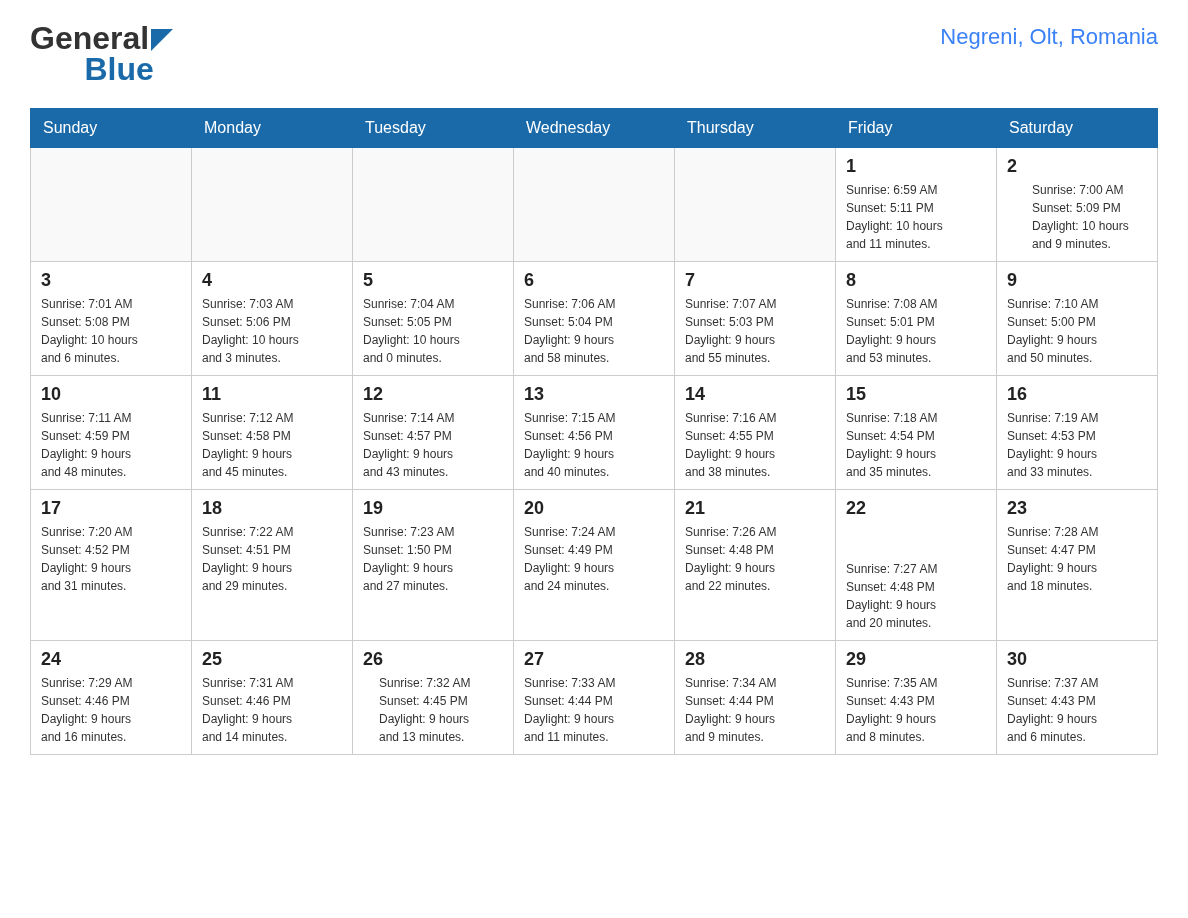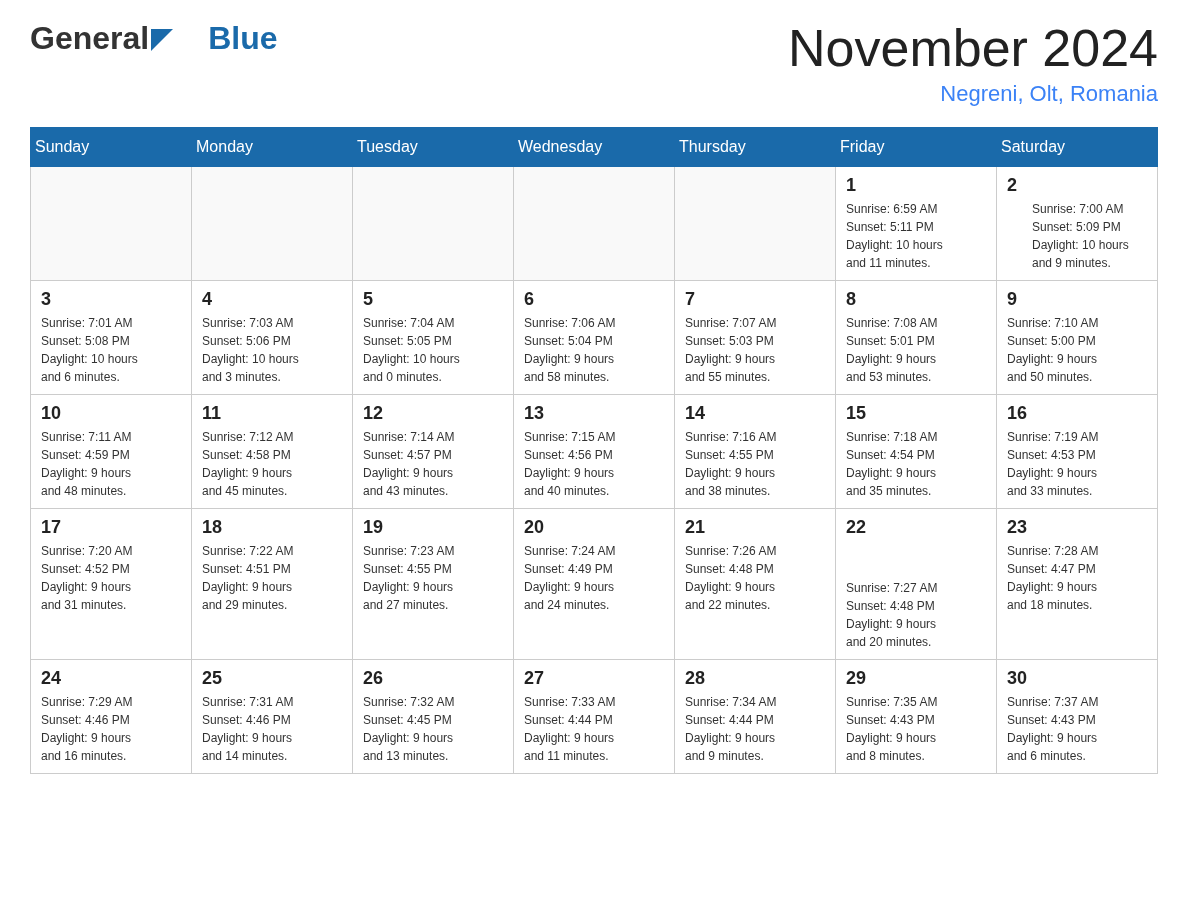--- a/index.html
+++ b/index.html
@@ -12,22 +12,22 @@
       padding: 20px 30px;
     }
     .header {
       display: flex;
       justify-content: space-between;
       align-items: flex-start;
       margin-bottom: 20px;
     }
     .logo-area {
       display: flex;
-      flex-direction: row;
-      align-items: flex-end;
+      flex-direction: column;
+      align-items: center;
     }
     .title-area {
       text-align: right;
     }
     .month-title {
       font-size: 52px;
       font-weight: normal;
       color: #222;
       line-height: 1.1;
     }
@@ -38,21 +38,21 @@
     }
     .calendar {
       width: 100%;
       border-collapse: collapse;
     }
     .calendar th {
       background: #1a6aaa;
       color: #fff;
       font-size: 16px;
       font-weight: normal;
-      padding: 10px 4px;
+      padding: 10px 12px;
       text-align: left;
       border: 1px solid #1a6aaa;
     }
     .calendar td {
       border: 1px solid #ccc;
       vertical-align: top;
       padding: 8px 10px;
       width: 14.28%;
       min-height: 100px;
     }
@@ -82,21 +82,20 @@
   <div class="logo-area">
     <div style="display:flex; align-items:center;">
       <span style="font-size:32px; font-weight:bold; color:#333;">General</span>
       <svg width="22" height="22" viewBox="0 0 22 22" style="margin-left:2px; margin-top:2px;">
         <polygon points="0,0 22,0 0,22" fill="#1a6aaa"></polygon>
       </svg>
     </div>
     <div style="font-size:32px; font-weight:bold; color:#1a6aaa; margin-top:-6px;margin-left:35px;">Blue</div>
   </div>
   <div class="title-area">
-    <div class="month-title">November 2024</div>
     <div class="location-title">Negreni, Olt, Romania</div>
   </div>
 </div>
 
 <table class="calendar">
   <thead>
     <tr>
     <th>Sunday</th>
         <th>Monday</th>
         <th>Tuesday</th>
@@ -241,21 +240,21 @@
         <td>
           <span class="day-number">18</span>
           <div class="day-info" style="white-space: pre-line;">Sunrise: 7:22 AM
 Sunset: 4:51 PM
 Daylight: 9 hours
 and 29 minutes.</div>
         </td>
         <td>
           <span class="day-number">19</span>
           <div class="day-info" style="white-space: pre-line;">Sunrise: 7:23 AM
-Sunset: 4:55 PM
+Sunset: 1:50 PM
 Daylight: 9 hours
 and 27 minutes.</div>
         </td>
         <td>
           <span class="day-number">20</span>
           <div class="day-info" style="white-space: pre-line;">Sunrise: 7:24 AM
 Sunset: 4:49 PM
 Daylight: 9 hours
 and 24 minutes.</div>
         </td>
@@ -291,21 +290,21 @@
         </td>
         <td>
           <span class="day-number">25</span>
           <div class="day-info" style="white-space: pre-line;">Sunrise: 7:31 AM
 Sunset: 4:46 PM
 Daylight: 9 hours
 and 14 minutes.</div>
         </td>
         <td>
           <span class="day-number">26</span>
-          <div class="day-info" style="white-space: pre-line;">Sunrise: 7:32 AM
+          <div class="day-info" style="white-space: pre-line; margin-left: 16px;">Sunrise: 7:32 AM
 Sunset: 4:45 PM
 Daylight: 9 hours
 and 13 minutes.</div>
         </td>
         <td>
           <span class="day-number">27</span>
           <div class="day-info" style="white-space: pre-line;">Sunrise: 7:33 AM
 Sunset: 4:44 PM
 Daylight: 9 hours
 and 11 minutes.</div>

